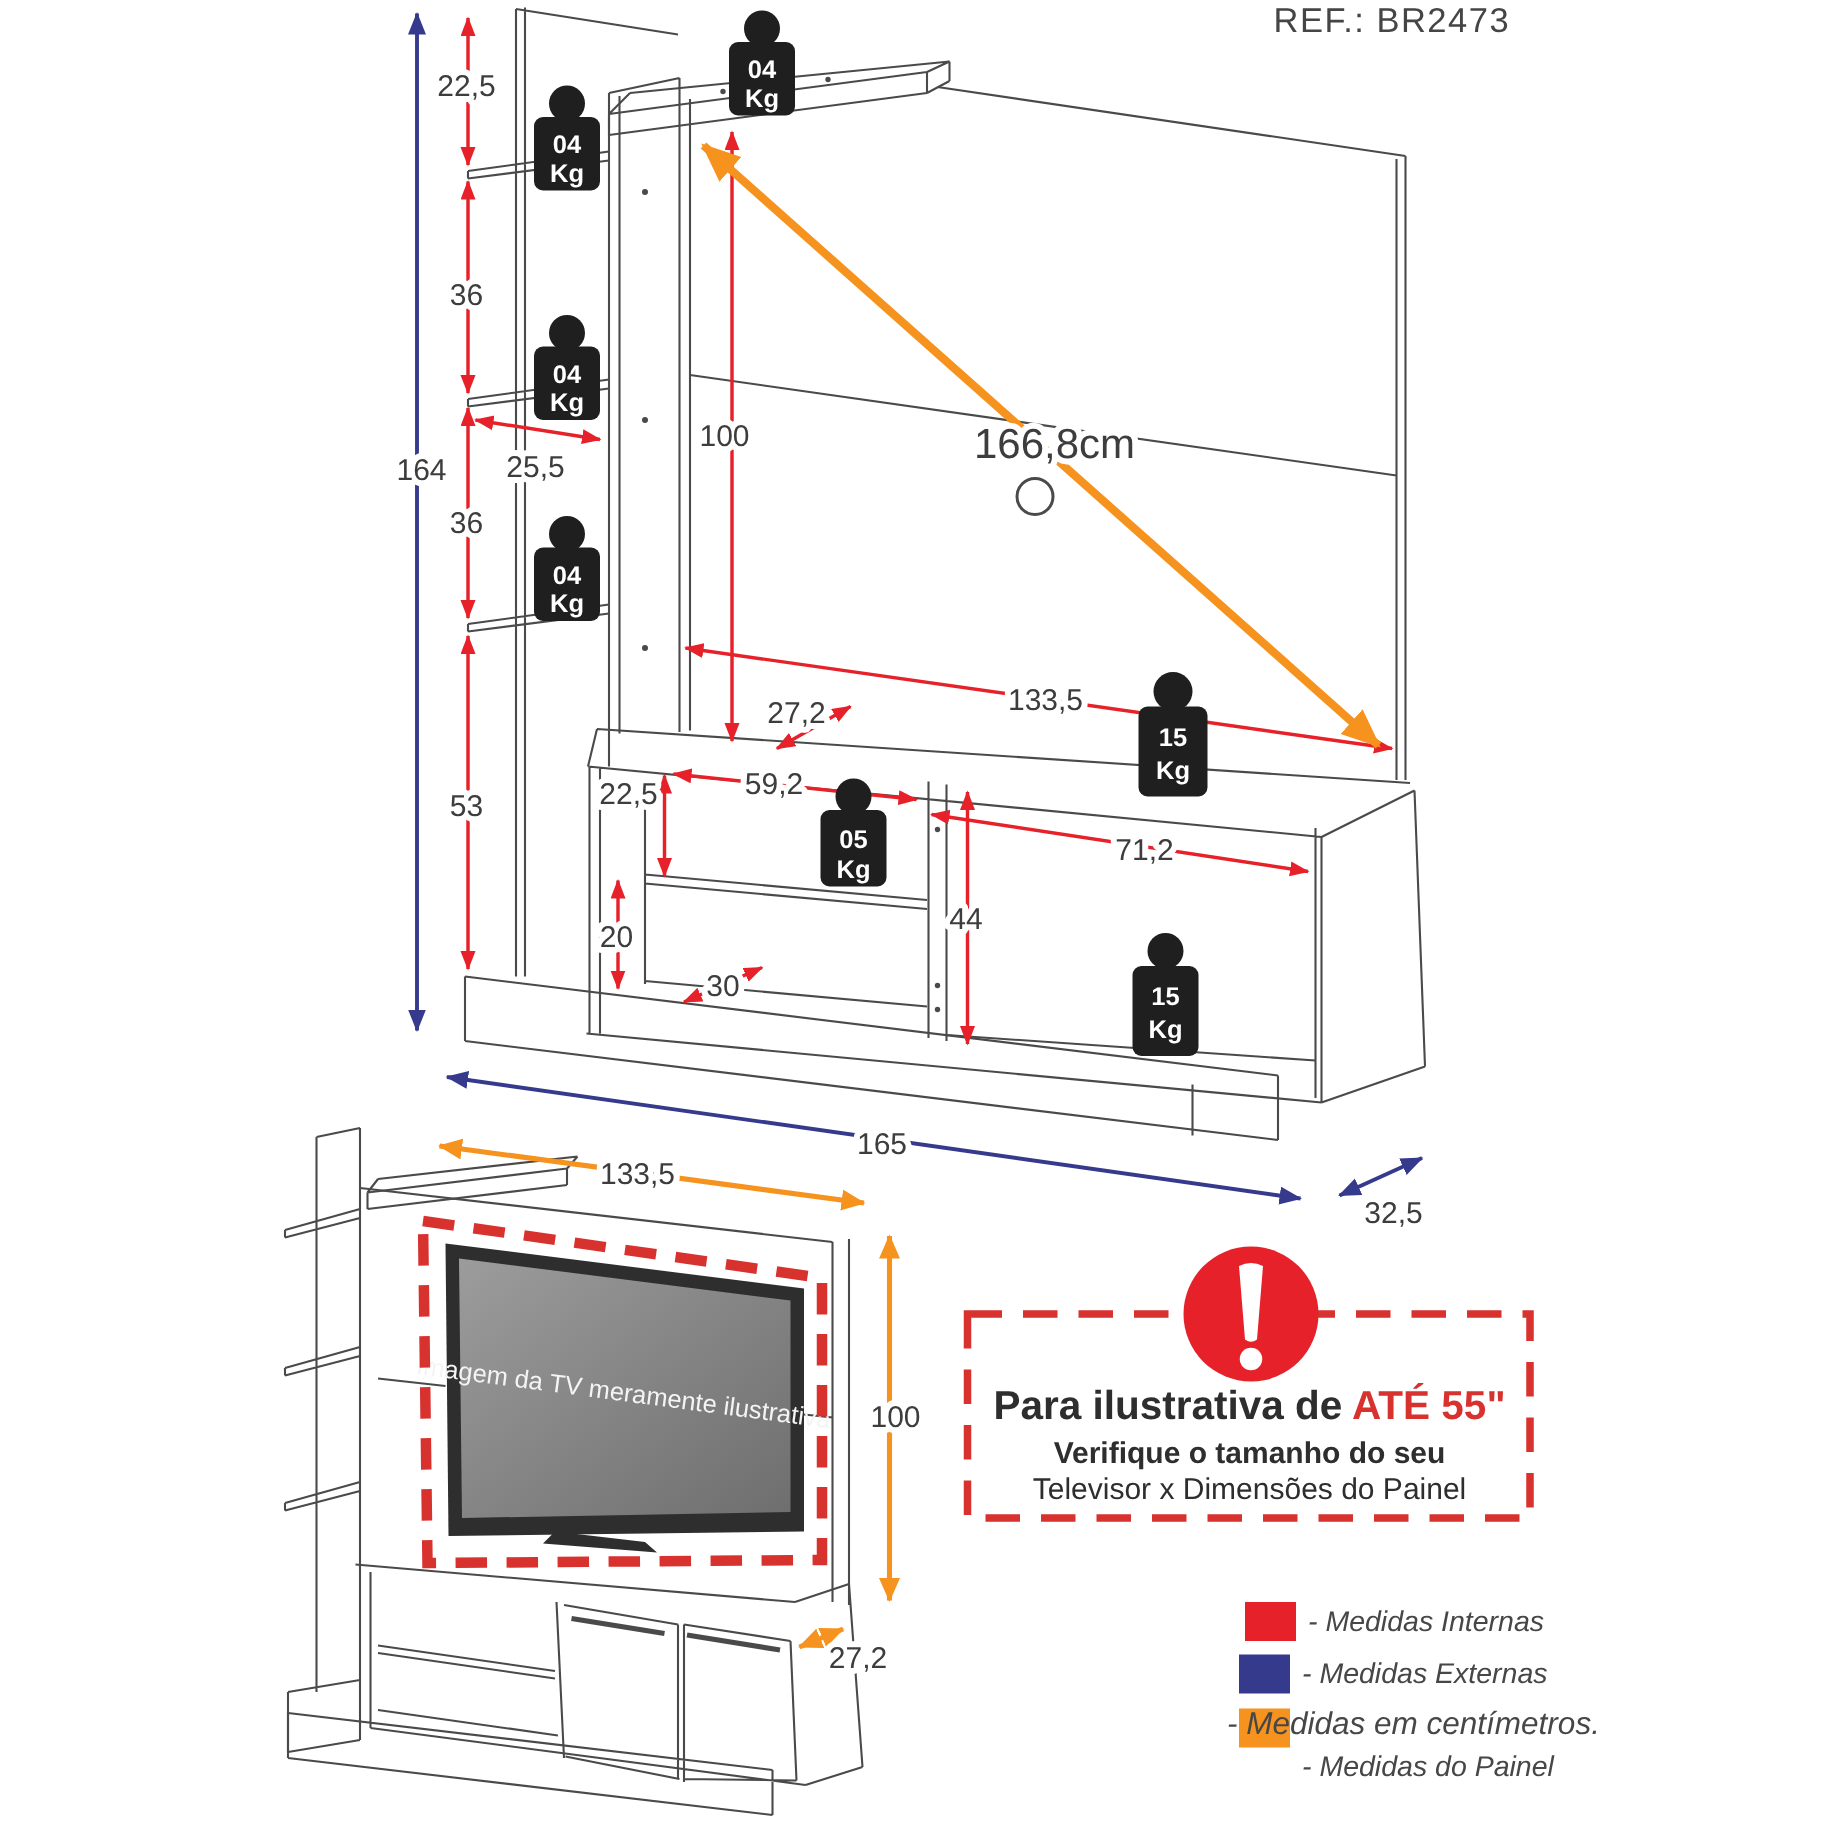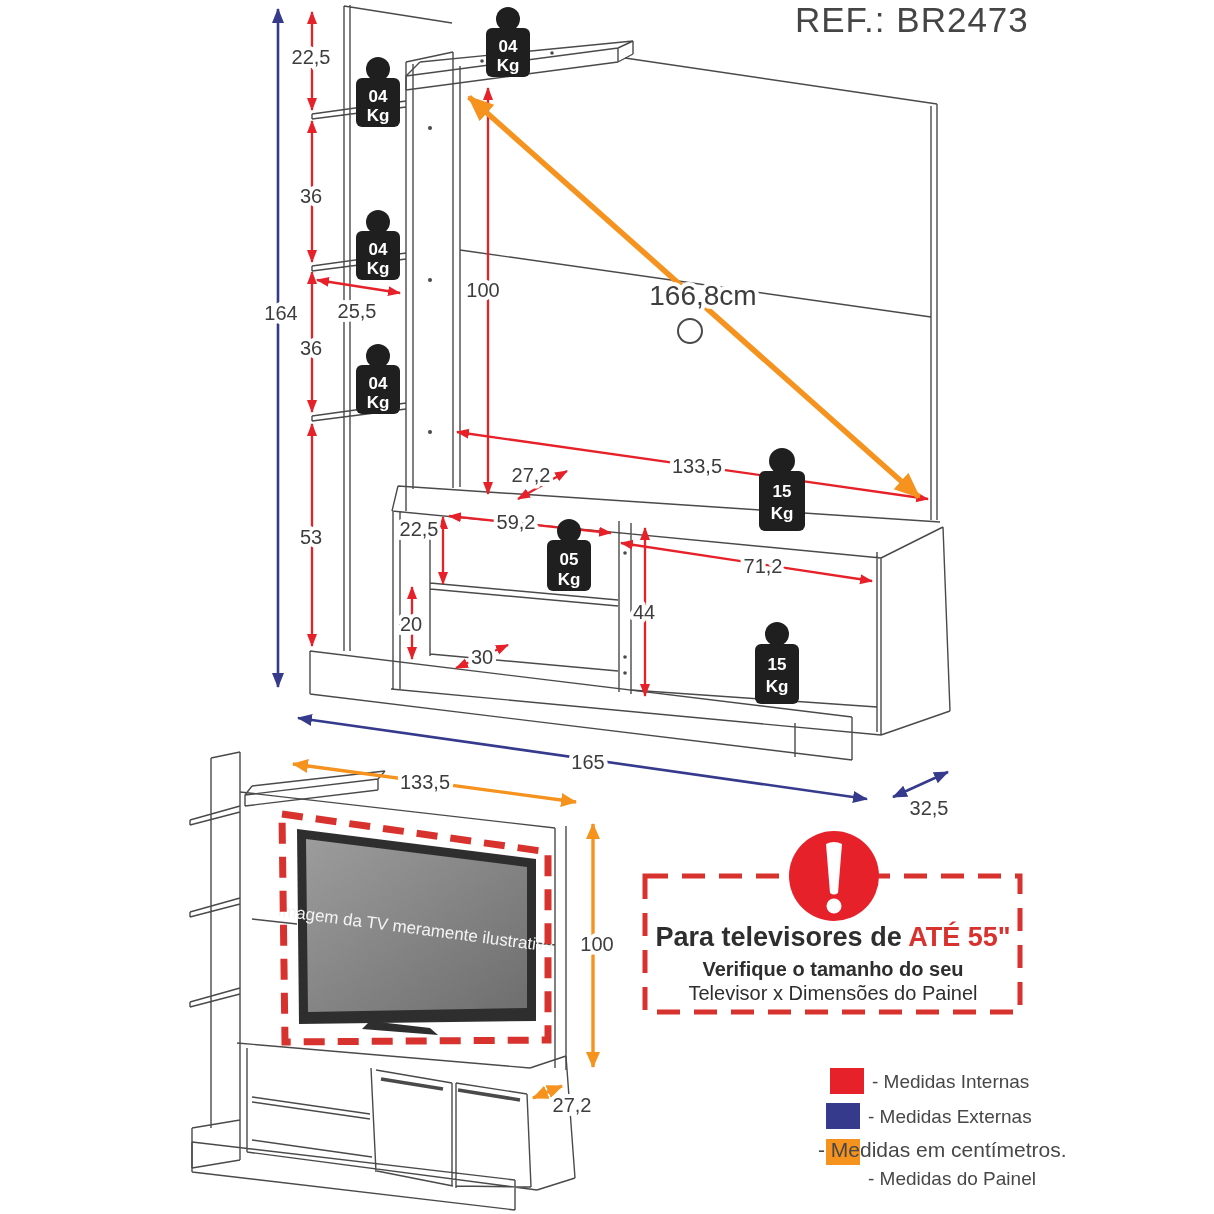--- a/index.html
+++ b/index.html
@@ -4,28 +4,28 @@
 <style>
   html,body{margin:0;padding:0;background:#ffffff;}
   #stage{position:relative;width:1214px;height:1214px;background:#ffffff;overflow:hidden;
          font-family:"Liberation Sans",sans-serif;}
   #drawing{position:absolute;left:0;top:0;}
   .dim{font-family:"Liberation Sans",sans-serif;font-size:20px;fill:#3d3d3d;
        paint-order:stroke fill;stroke:#ffffff;stroke-width:8px;stroke-linejoin:round;text-anchor:middle;}
   .dim-big{font-size:28px;}
   .bt{font-family:"Liberation Sans",sans-serif;font-size:17px;font-weight:bold;fill:#ffffff;text-anchor:middle;}
   .tvnote{font-family:"Liberation Sans",sans-serif;font-size:17px;fill:#f4f4f4;text-anchor:middle;}
-  #ref-title{position:absolute;left:795px;top:0px;font-size:35px;color:#454545;letter-spacing:1px;white-space:nowrap;text-align:center;}
+  #ref-title{position:absolute;left:849px;top:0px;font-size:23px;color:#454545;letter-spacing:1px;white-space:nowrap;text-align:center;}
   .warn-text{position:absolute;left:645px;width:376px;text-align:center;color:#2e2e2e;}
   #warn-line1{top:922px;font-size:27px;font-weight:bold;white-space:nowrap;}
   #warn-line1 .hl{color:#d8322f;}
   #warn-line2{top:958px;font-size:20px;font-weight:bold;}
   #warn-line3{top:982px;font-size:20px;font-weight:normal;}
   .swatch{position:absolute;width:34px;height:26px;}
-  .legend-label{position:absolute;font-size:19px;color:#474747;white-space:nowrap;}
+  .legend-label{position:absolute;font-size:19px;color:#474747;white-space:nowrap;font-style:italic;}
 </style>
 </head>
 <body>
 
 <div id="stage">
 
 <svg id="drawing" width="1214" height="1214" viewBox="0 0 1214 1214">
   <defs>
     <marker id="arR" markerUnits="userSpaceOnUse" markerWidth="14" markerHeight="11" refX="12" refY="5" orient="auto-start-reverse">
       <path d="M0,0 L13,5 L0,10 Z" fill="#e62129"></path>
@@ -204,21 +204,21 @@
   <g>
     <circle cx="834" cy="876" r="45" fill="#e62129"></circle>
     <path d="M826,844 Q834,840 842,844 L838,893 Q834,896 830,893 Z" fill="#ffffff"></path>
     <circle cx="834" cy="906" r="7.5" fill="#ffffff"></circle>
   </g>
 </svg>
 
   <div id="ref-title">REF.: BR2473</div>
 
   <div class="warn-text" id="warn-line1">
-    <span>Para televisores de </span><span class="hl">ATÉ 55"</span>
+    <span>Para ilustrativa de </span><span class="hl">ATÉ 55"</span>
   </div>
   <div class="warn-text" id="warn-line2">Verifique o tamanho do seu</div>
   <div class="warn-text" id="warn-line3">Televisor x Dimensões do Painel</div>
 
   <div>
     <div class="swatch" style="left:830px;top:1068px;background:#e62129;"></div>
     <div class="legend-label" style="left:872px;top:1071px;">- Medidas Internas</div>
     <div class="swatch" style="left:826px;top:1103px;background:#363a8d;"></div>
     <div class="legend-label" style="left:868px;top:1106px;">- Medidas Externas</div>
     <div class="swatch" style="left:826px;top:1139px;background:#f6921e;"></div>

